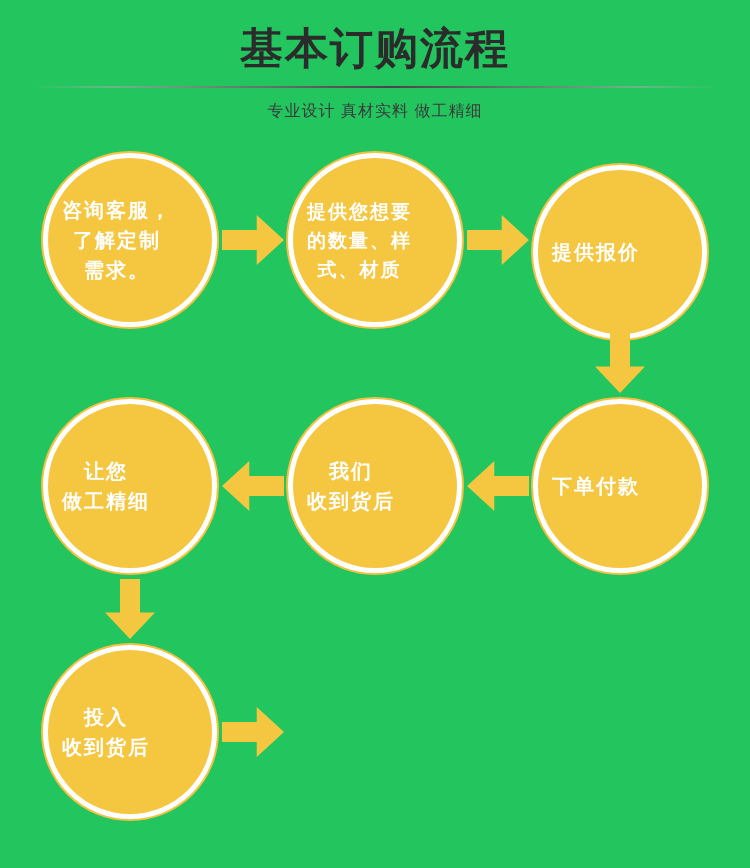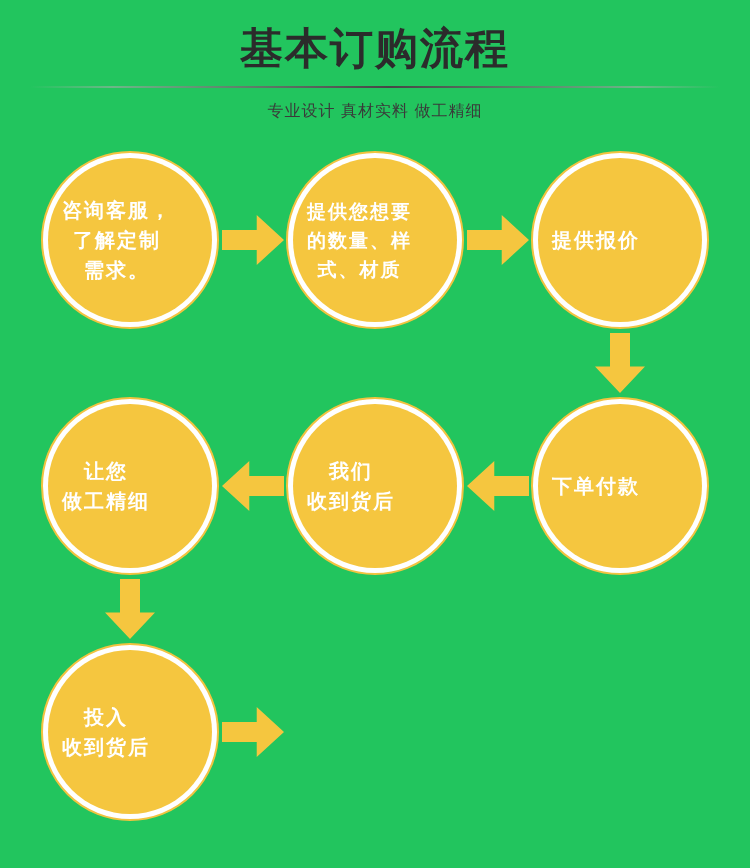--- a/index.html
+++ b/index.html
@@ -167,21 +167,21 @@
     <div class="node" style="left:375px; top:240px;">
       <div class="node-inner">
         <span class="node-label small">提供您想要
 的数量、样
 式、材质</span>
       </div>
     </div>
 
     <div class="arrow arrow-right" style="left:467px; top:240px;"></div>
 
-    <div class="node" style="left:620px; top:240px;">
+    <div class="node" style="left:620px; top:252px;">
       <div class="node-inner">
         <span class="node-label">提供报价</span>
       </div>
     </div>
 
     <div class="arrow arrow-down" style="left:620px; top:333px;"></div>
 
     <div class="node" style="left:620px; top:486px;">
       <div class="node-inner">
         <span class="node-label">下单付款</span>

